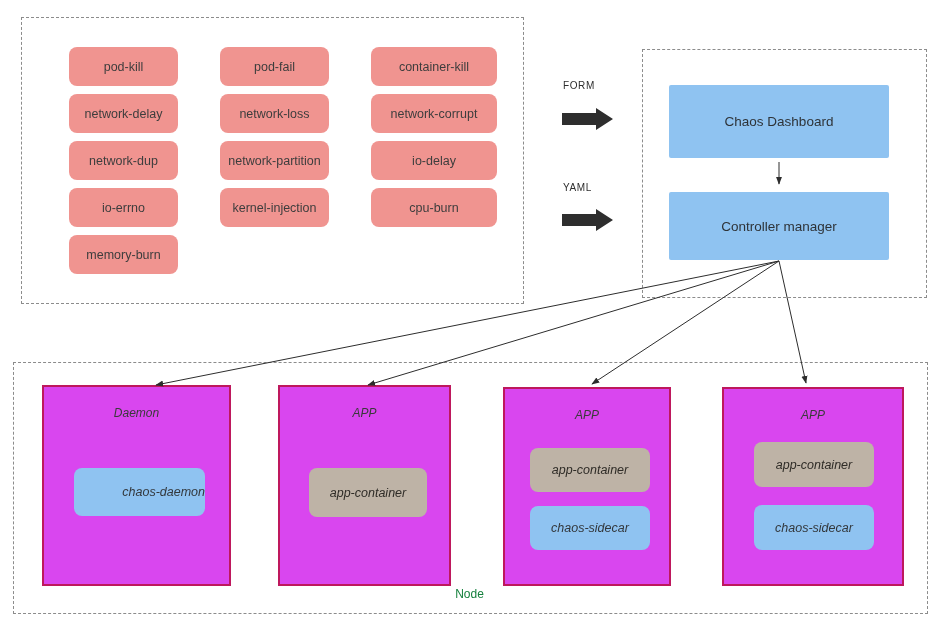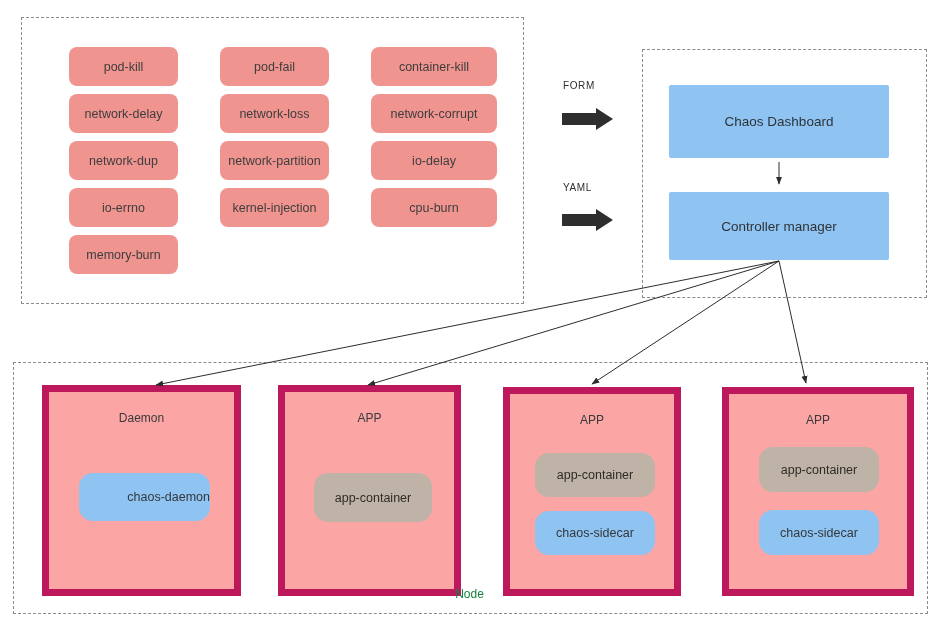--- a/index.html
+++ b/index.html
@@ -27,28 +27,28 @@
   .flow-label.yaml{left:563px;top:182px;}
 
   .blue-box{
     position:absolute;background:#8FC3F1;border-radius:2px;
     display:flex;align-items:center;justify-content:center;
     font-size:13.5px;color:#2e3338;
   }
   .blue-box.dashboard{left:669px;top:85px;width:220px;height:73px;}
   .blue-box.controller{left:669px;top:192px;width:220px;height:68px;}
 
-  .group{position:absolute;background:#fca5a5;border:7px solid #be185d;}
+  .group{position:absolute;background:#d946ef;border:2px solid #be185d;font-style:italic;}
   .group-title{
     position:absolute;top:19px;left:0;right:0;text-align:center;
     font-size:12px;color:#3a3a3a;
   }
   .cbox{
     position:absolute;display:flex;align-items:center;justify-content:center;
-    font-size:12.5px;color:#33383d;border-radius:14px;
+    font-size:12.5px;color:#33383d;border-radius:8px;
   }
   .cbox.chaos{background:#8FC3F1;}
   .cbox.app{background:#BEB3A6;color:#2f2c27;}
 
   .node-label{
     position:absolute;left:13px;top:587px;width:913px;
     text-align:center;font-size:12px;color:#15803d;
   }
   .overlay{position:absolute;left:0;top:0;width:941px;height:631px;pointer-events:none;}
 </style>

